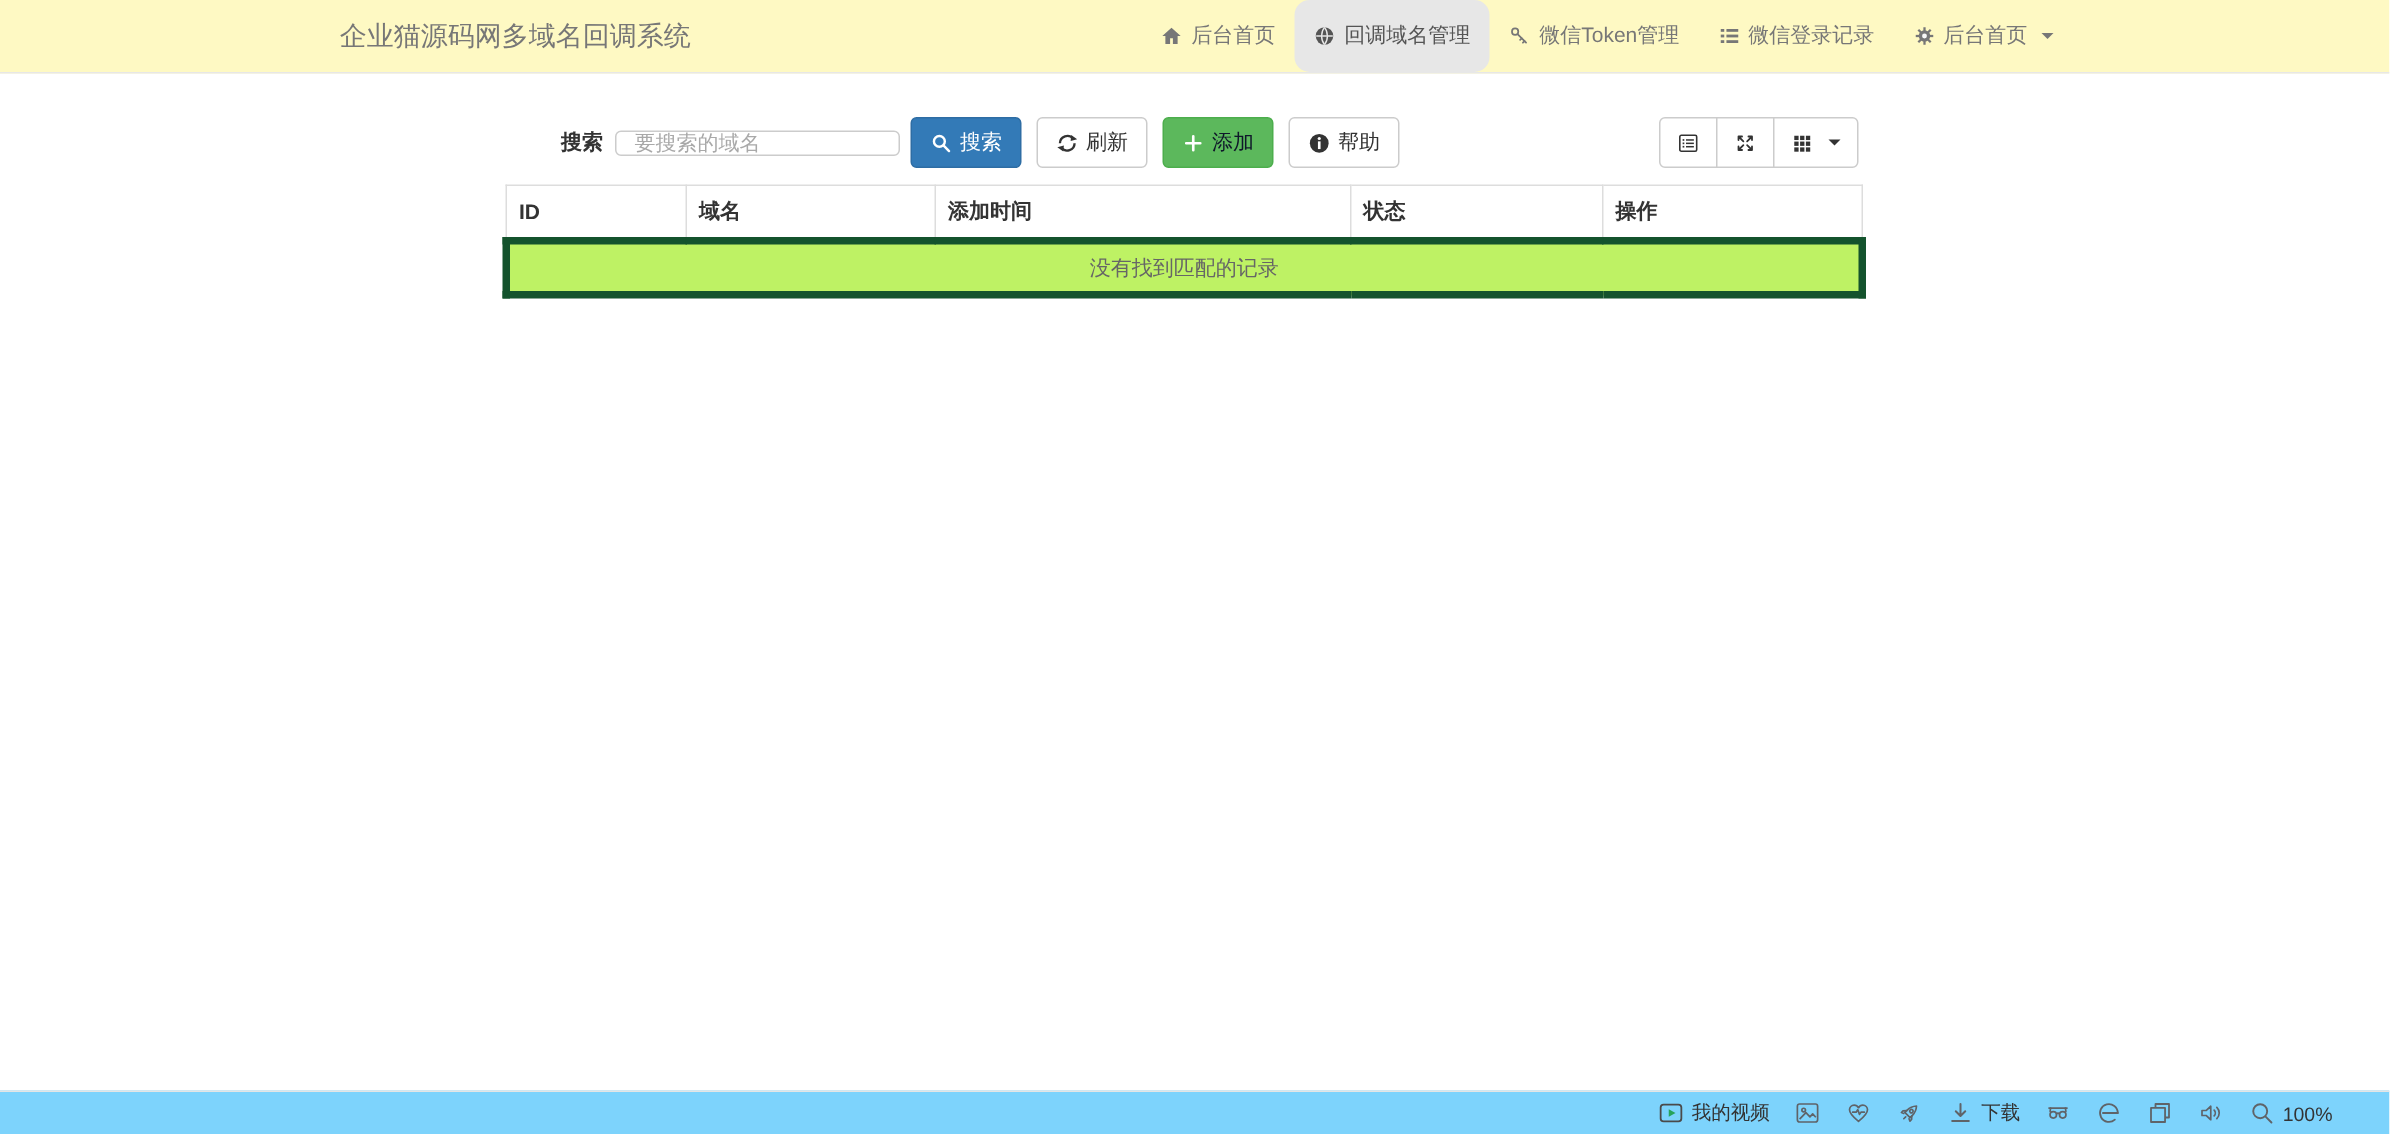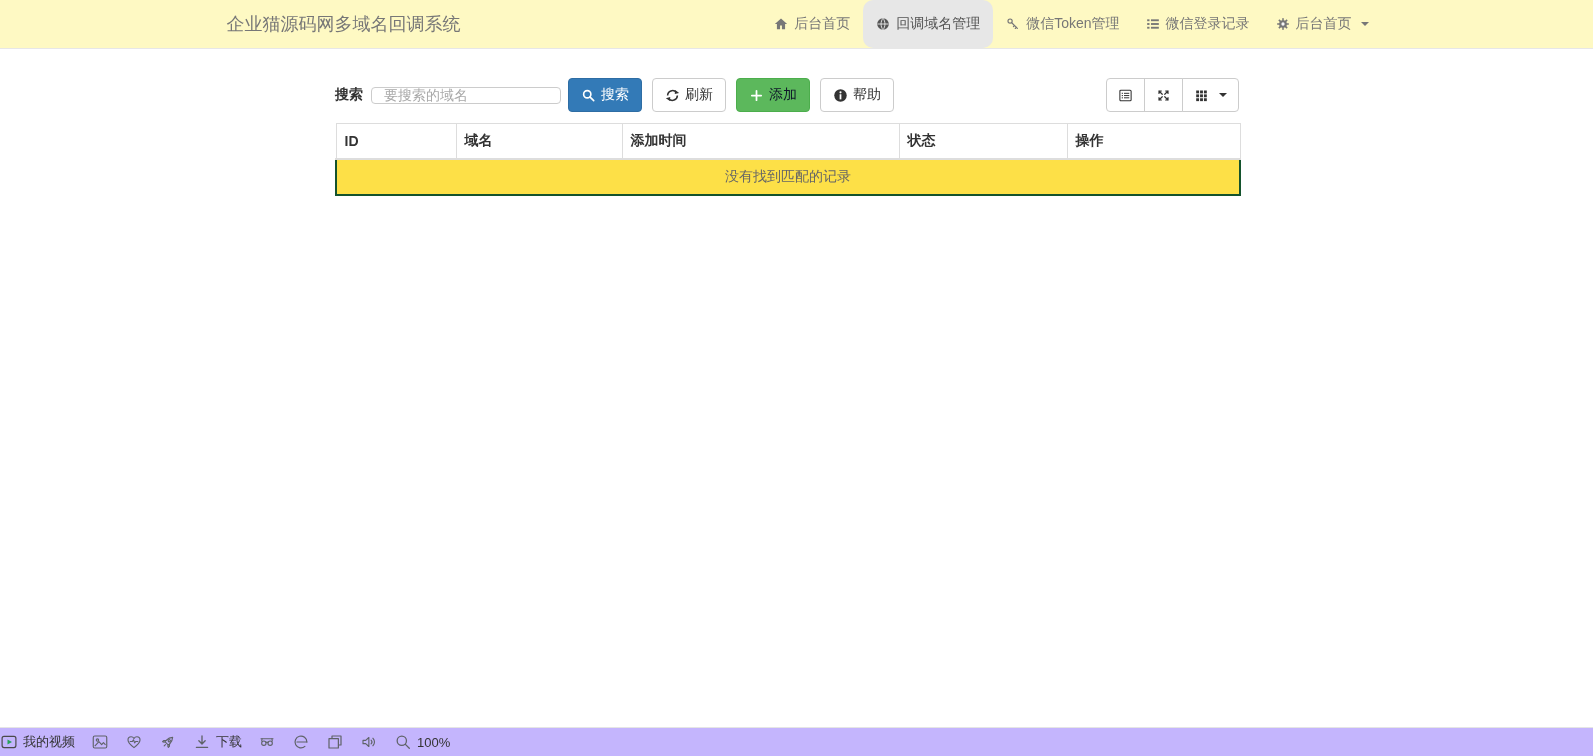--- a/index.html
+++ b/index.html
@@ -22,21 +22,21 @@
     color:#777; text-decoration:none; font-size:14px; white-space:nowrap;
   }
   .nav-items li.active a { background:#e7e7e7; color:#555;border-radius:10px; }
   .caret {
     display:inline-block; width:0; height:0; margin-left:3px;
     border-left:4px solid transparent; border-right:4px solid transparent; border-top:4px solid #777;
   }
 
   
   .content { width:904px; margin:29px 0 0 335px; }
-  .toolbar-row { display:flex; align-items:center; }
+  .toolbar-row { display:flex; align-items:center;margin-left:39px; }
   .search-label { font-weight:bold; margin-right:8px; }
   .search-input {
     width:190px; height:17px; border:1px solid #ccc; border-radius:4px;
     padding:6px 12px; font-size:14px; color:#555; outline:none;
     font-family:"Liberation Sans","DejaVu Sans",sans-serif;
   }
   .search-input::placeholder { color:#a9a9a9; }
   .btn {
     display:inline-flex; align-items:center; justify-content:center; gap:5px;
     height:34px; padding:0 12px; border-radius:4px; font-size:14px; cursor:pointer;
@@ -54,29 +54,29 @@
   .btn-group .btn:last-child  { border-radius:0 4px 4px 0; }
   .btn-group .caret { border-top-color:#333; margin-left:5px; }
 
   
   .data-table { width:904px; table-layout:fixed; border-collapse:collapse; margin-top:11px;border-radius:19px; }
   .data-table th {
     border:1px solid #ddd; border-bottom:2px solid #ddd;
     padding:8px; text-align:left; font-size:14px; font-weight:bold; color:#333; height:35px;
   }
   .data-table td.empty-cell {
-    border:2px solid #14532d; background:#fde047; text-align:center;
+    border:5px solid #14532d; background:#bef264; text-align:center;
     padding:5px 8px; color:#666; height:36px;
   }
 
   
   .statusbar {
     position:absolute; left:0; right:0; bottom:0; height:29px;
-    background:#c4b5fd; border-top:1px solid #e5e5e5;
-    display:flex; align-items:center; 
+    background:#7dd3fc; border-top:1px solid #e5e5e5;
+    display:flex; align-items:center; justify-content:flex-end;
     gap:16px; padding-right:38px;
   }
   .sb-item {
     display:inline-flex; align-items:center; gap:5px; color:#333; font-size:13px;
     background:none; border:none; padding:0; cursor:pointer;
     font-family:"Liberation Sans","DejaVu Sans",sans-serif;
   }
 </style>
 </head>
 <body>

